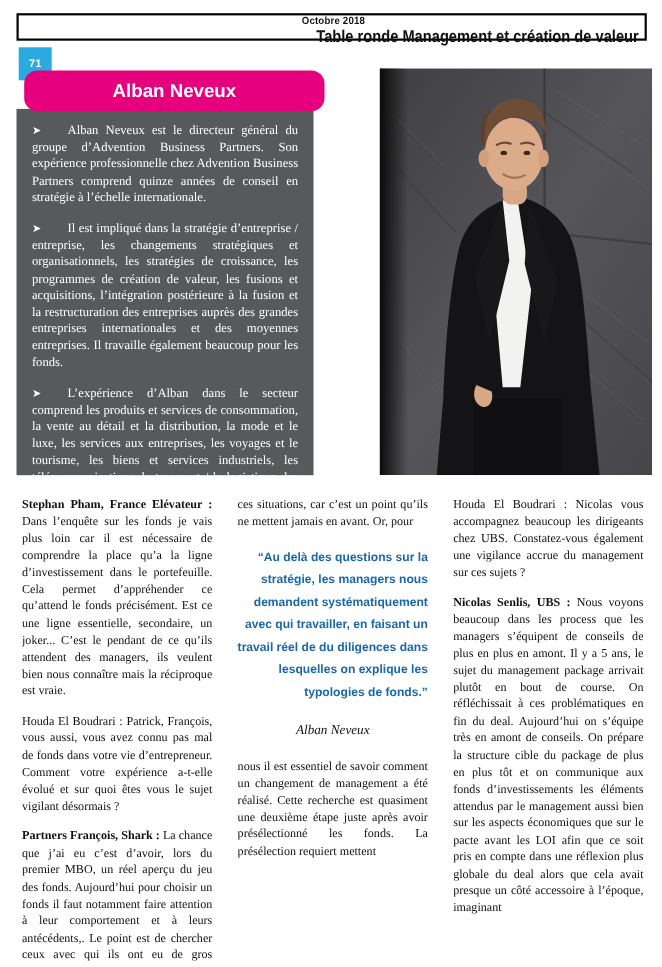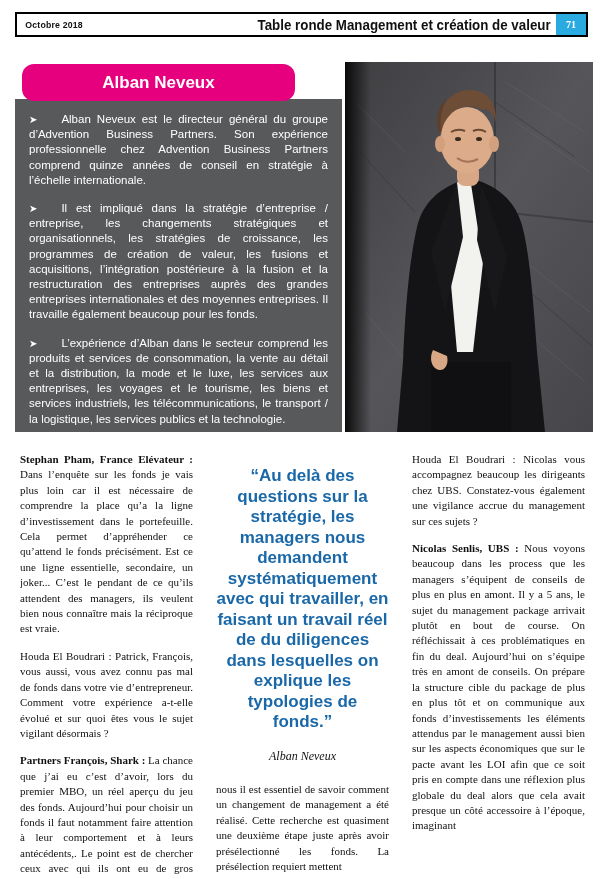--- a/index.html
+++ b/index.html
@@ -13,59 +13,60 @@
     font-family:"Liberation Serif", serif;
     color:#111;
   }
 
   
   .header {
     position:absolute; left:15px; top:12px; width:573px; height:25px;
     border:2px solid #000;
     display:flex; align-items:center;
     background:#fff;
+    flex-direction:column;
   }
   .header-date {
     font-family:"Liberation Sans", sans-serif;
     font-weight:bold; font-size:9.5px; letter-spacing:.2px;
     padding-left:9px;
     transform:scaleX(.92); transform-origin:left center;
     white-space:nowrap;
   }
   .header-title {
     margin-left:auto;
     font-family:"Liberation Sans", sans-serif;
     font-weight:bold; font-size:15.5px;
     transform:scaleX(.86); transform-origin:right center;
     white-space:nowrap;
     padding-right:6px;
   }
   .page-number-badge {
     align-self:stretch; width:30px; flex:0 0 30px;
     background:var(--cyan,#29ABE2);
-    color:#fff; font-family:Liberation Serif, serif;
+    color:#fff; font-family:Liberation Sans, sans-serif;
     font-weight:bold; font-size:10px;
     display:flex; align-items:center; justify-content:center;
   }
 
   
   .profile-name-box {
     position:absolute; left:22px; top:64px; width:273px; height:37px;
     background:var(--pink,#E6007E);
     border-radius:12px;
     color:#fff; font-family:"Liberation Sans", sans-serif;
     font-weight:bold; font-size:17px;
     display:flex; align-items:center; justify-content:center;
     z-index:2;
   }
   .profile-box {
-    position:absolute; left:15px; top:99px; width:327px; height:333px;
+    position:absolute; left:15px; top:99px; width:270px; height:333px;
     background:var(--gray_box,#58595B);
     color:#fff;
-    font-family:Liberation Sans, sans-serif;
+    font-family:Liberation Serif, serif;
     font-size:11.5px; line-height:15.2px;
     text-align:justify;
     padding:13px 14px 10px 14px;
     z-index:1;
   }
   .profile-box p { margin-bottom:13px; }
   .bullet-glyph { padding-right:24px; font-size:10px; }
 
   
   .portrait {
@@ -84,23 +85,23 @@
     flex:1 1 0; min-width:0;
     font-size:11px; line-height:15.4px;
     text-align:justify;
   }
   .col p { margin-bottom:12px; }
   .col p.bold { font-weight:normal; }
   .col strong { font-weight:bold; }
   .pull-quote {
     font-family:"Liberation Sans", sans-serif;
     font-weight:bold;
-    font-size:17px; line-height:20.5px;
+    font-size:11px; line-height:20.5px;
     color:var(--quote_blue,#1A68A8);
-    text-align:center;
+    text-align:right;
     margin:14px 0 16px 0;
   }
   .attribution {
     font-style:italic;
     font-size:12px;
     text-align:center;
     margin:4px 0 18px 0;
   }
 </style>
 </head>
@@ -189,20 +190,21 @@
     </svg>
   </div>
 
   <div class="article">
       <div class="col">
         <p><strong>Stephan Pham, France Elévateur : </strong>Dans l’enquête sur les fonds je vais plus loin car il est nécessaire de comprendre la place qu’a la ligne d’investissement dans le portefeuille. Cela permet d’appréhender ce qu’attend le fonds précisément. Est ce une ligne essentielle, secondaire, un joker... C’est le pendant de ce qu’ils attendent des managers, ils veulent bien nous connaître mais la réciproque est vraie.</p>
         <p class="bold">Houda El Boudrari : Patrick, François, vous aussi, vous avez connu pas mal de fonds dans votre vie d’entrepreneur. Comment votre expérience a-t-elle évolué et sur quoi êtes vous le sujet vigilant désormais ?</p>
         <p><strong>Partners François, Shark : </strong>La chance que j’ai eu c’est d’avoir, lors du premier MBO, un réel aperçu du jeu des fonds. Aujourd’hui pour choisir un fonds il faut notamment faire attention à leur comportement et à leurs antécédents,. Le point est de chercher ceux avec qui ils ont eu de gros problèmes et surtout comment ils se sont comportés dans</p>
       </div>
       <div class="col">
+        <p>ces situations, car c’est un point qu’ils ne mettent jamais en avant. Or, pour</p>
         <div class="pull-quote">“Au delà des questions sur la stratégie, les managers nous demandent systématiquement avec qui travailler, en faisant un travail réel de du diligences dans lesquelles on explique les typologies de fonds.”</div>
         <div class="attribution">Alban Neveux</div>
         <p>nous il est essentiel de savoir comment un changement de management a été réalisé. Cette recherche est quasiment une deuxième étape juste après avoir présélectionné les fonds. La présélection requiert mettent</p>
       </div>
       <div class="col">
         <p class="bold">Houda El Boudrari : Nicolas vous accompagnez beaucoup les dirigeants chez UBS. Constatez-vous également une vigilance accrue du management sur ces sujets ?</p>
         <p><strong>Nicolas Senlis, UBS : </strong>Nous voyons beaucoup dans les process que les managers s’équipent de conseils de plus en plus en amont. Il y a 5 ans, le sujet du management package arrivait plutôt en bout de course. On réfléchissait à ces problématiques en fin du deal. Aujourd’hui on s’équipe très en amont de conseils. On prépare la structure cible du package de plus en plus tôt et on communique aux fonds d’investissements les éléments attendus par le management aussi bien sur les aspects économiques que sur le pacte avant les LOI afin que ce soit pris en compte dans une réflexion plus globale du deal alors que cela avait presque un côté accessoire à l’époque, imaginant</p>
       </div>
     </div>
 

